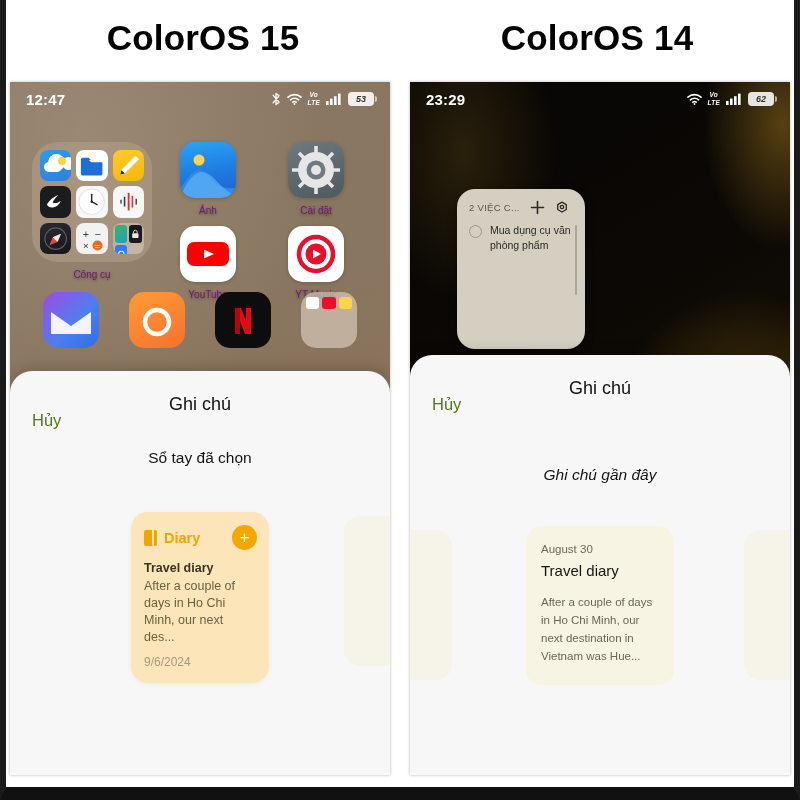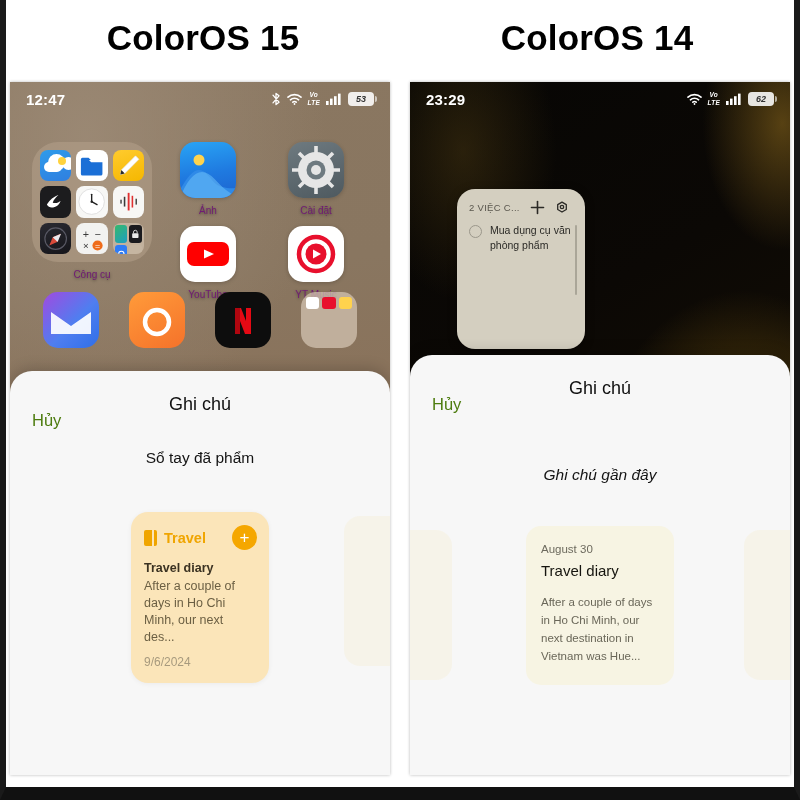--- a/index.html
+++ b/index.html
@@ -491,29 +491,29 @@
             <div style="height:12px;border-radius:3px;background:#ffd24d;"></div>
           </div>
         </div>
       </div>
 
       <div class="sheet sheet-left">
         <div class="sheet-head">
           <div class="sheet-cancel">Hủy</div>
           <div class="sheet-title">Ghi chú</div>
         </div>
-        <div class="sheet-sub sub-left">Sổ tay đã phẩm</div>
+        <div class="sheet-sub sub-left">Sổ tay đã chọn</div>
 
         <div class="cards cards-left">
           <div class="ghost ghost-r"></div>
           <div class="diary-card">
             <div class="diary-head">
               <div class="diary-brand">
                 <span class="book-icon"></span>
-                <span class="diary-name">Travel</span>
+                <span class="diary-name">Diary</span>
               </div>
               <div class="plus-btn">+</div>
             </div>
             <div class="diary-title">Travel diary</div>
             <div class="diary-body">After a couple of days in Ho Chi Minh, our next des...</div>
             <div class="diary-date">9/6/2024</div>
           </div>
         </div>
       </div>
     </div>

